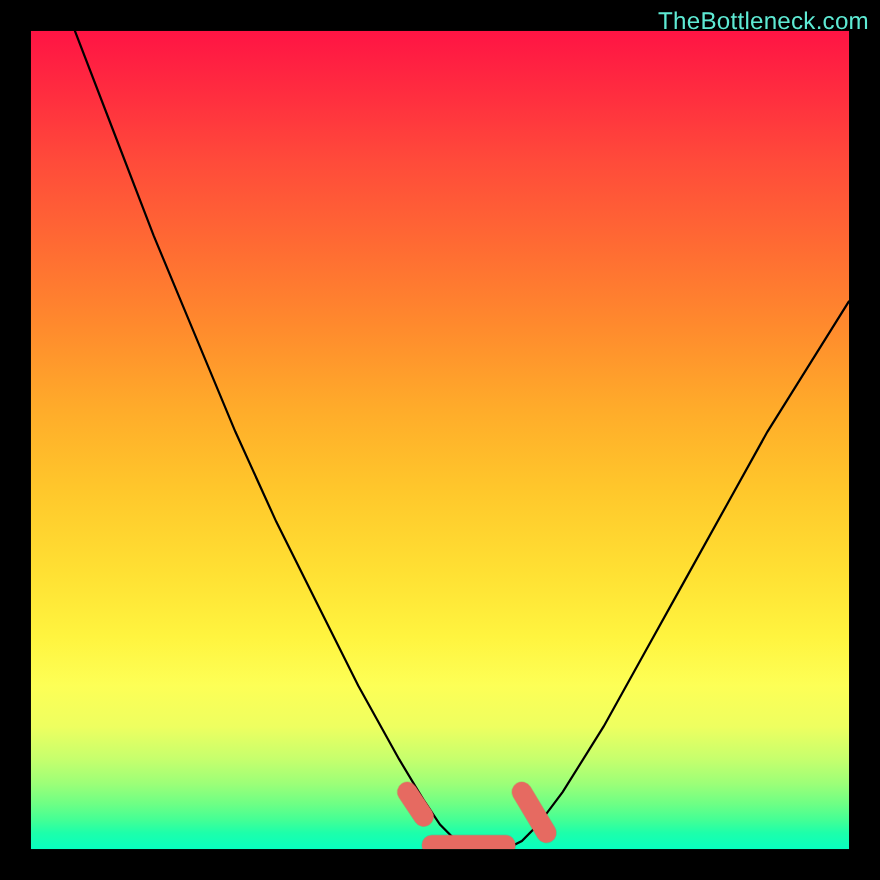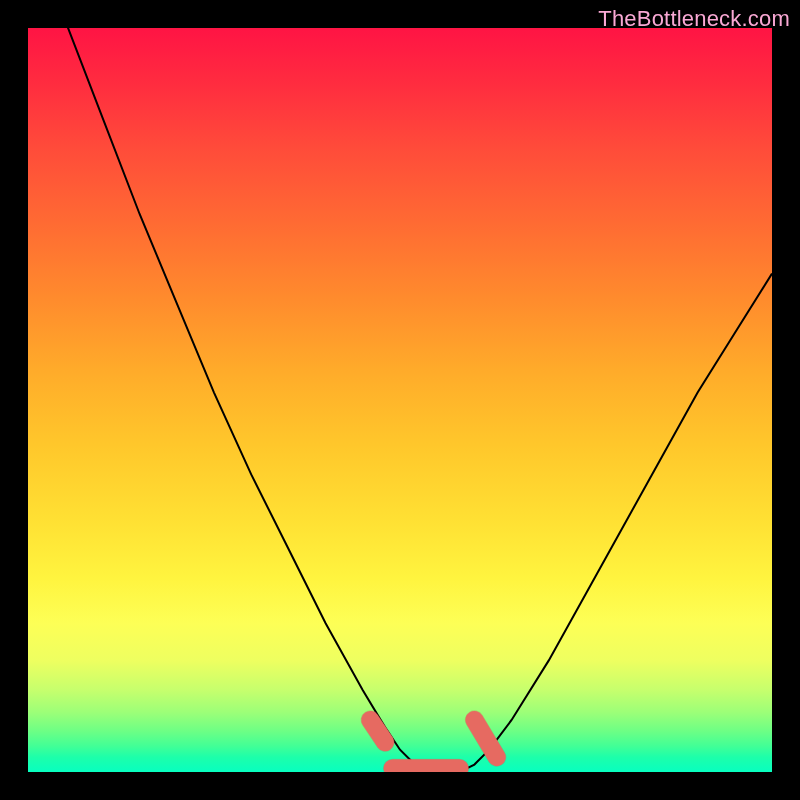--- a/index.html
+++ b/index.html
@@ -65,21 +65,21 @@
     position: absolute;
     left: 0;
     top: 0;
     width: 744px;
     height: 744px;
   }
   .watermark {
     position: absolute;
     top: 6px;
     right: 10px;
-    color: #f9a8d4;
+    color: #5eead4;
     font-size: 22px;
     letter-spacing: 0.2px;
     font-weight: 400;
     user-select: none;
   }
 </style>
 </head>
 <body>
 
 <div class="frame">

